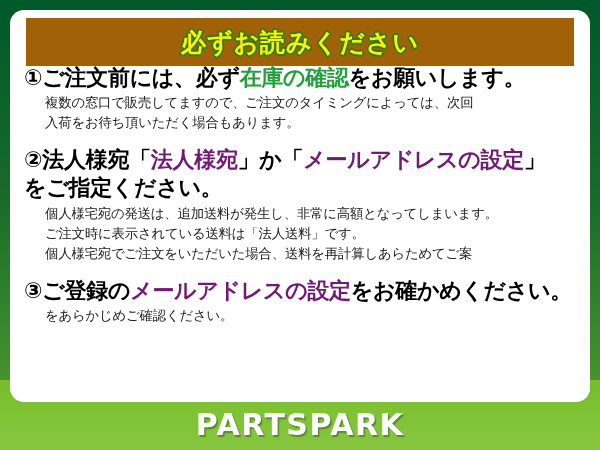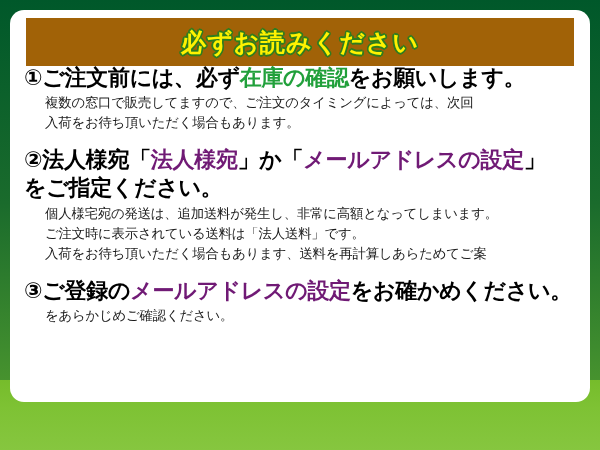--- a/index.html
+++ b/index.html
@@ -132,25 +132,26 @@
         <div class="headline"><span>①</span><span>ご注文前には、必ず</span><span class="hl-g1">在庫の確認</span><span>をお願いします。</span></div>
         <div class="subtext">複数の窓口で販売してますので、ご注文のタイミングによっては、次回</div>
         <div class="subtext">入荷をお待ち頂いただく場合もあります。</div>
       </div>
 
       <div class="item item-2">
         <div class="headline"><span>②</span><span>法人様宛「</span><span class="hl-g2">法人様宛</span><span>」か「</span><span class="hl-g2">メールアドレスの設定</span><span>」</span></div>
         <div class="headline">をご指定ください。</div>
         <div class="subtext">個人様宅宛の発送は、追加送料が発生し、非常に高額となってしまいます。</div>
         <div class="subtext">ご注文時に表示されている送料は「法人送料」です。</div>
-        <div class="subtext">入荷をお待ち頂いただく場合もあります、送料を再計算しあらためてご案</div>
+        <div class="subtext">個人様宅宛でご注文をいただいた場合、送料を再計算しあらためてご案</div>
       </div>
 
       <div class="item item-3">
         <div class="headline"><span>③</span><span>ご登録の</span><span class="hl-g3">メールアドレスの設定</span><span>をお確かめください。</span></div>
         <div class="subtext">をあらかじめご確認ください。</div>
       </div>
 
     </div>
   </div>
 
+  <div class="brand">PARTSPARK</div>
 
 </div>
 
 </body></html>

